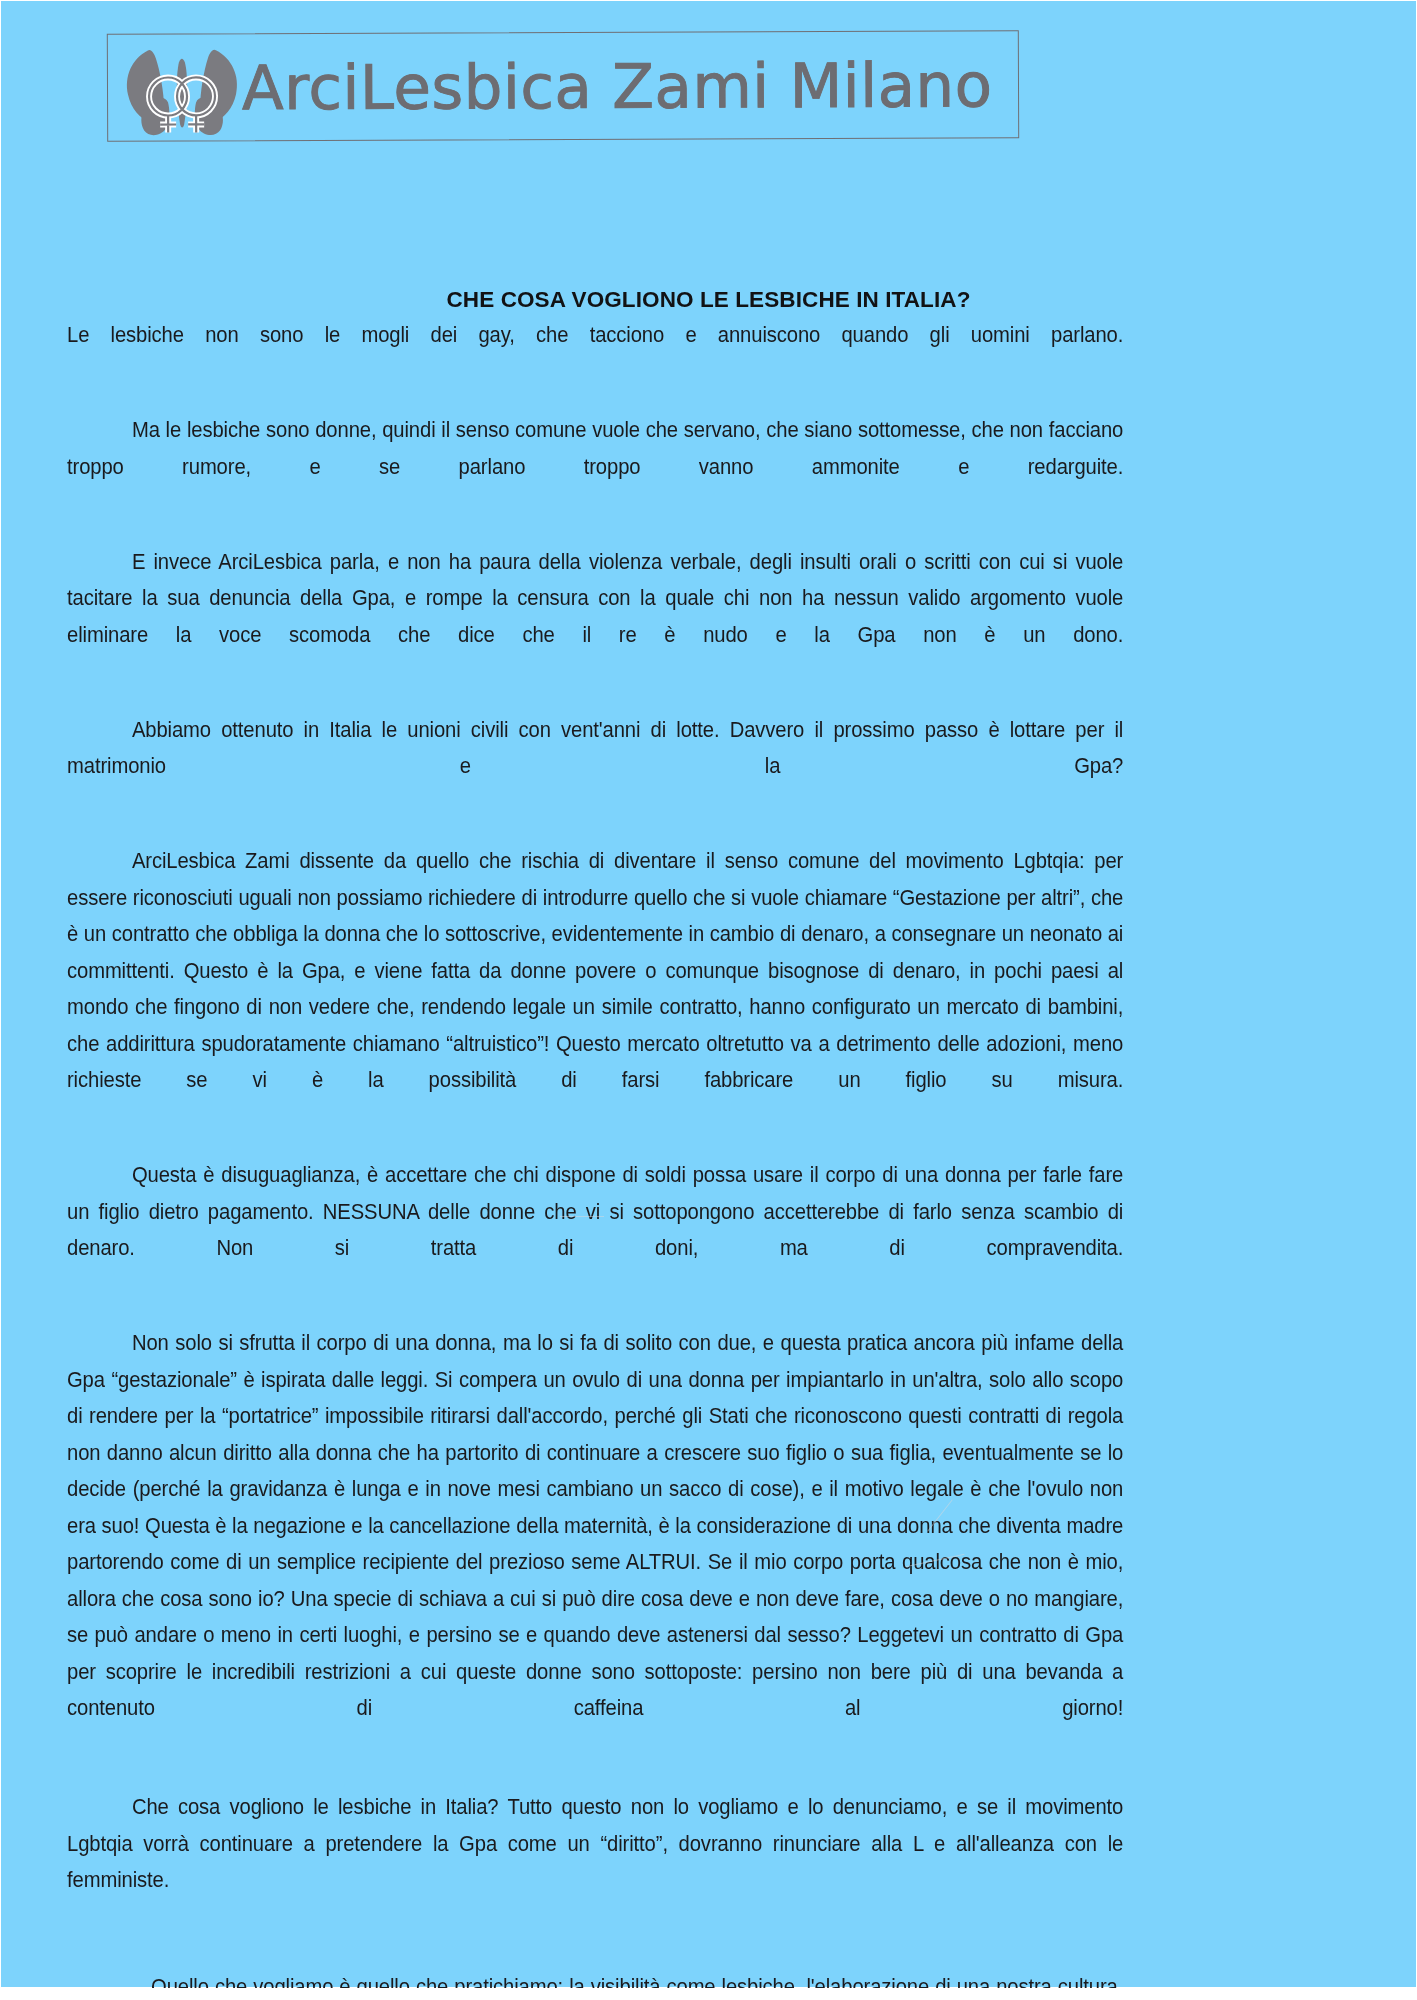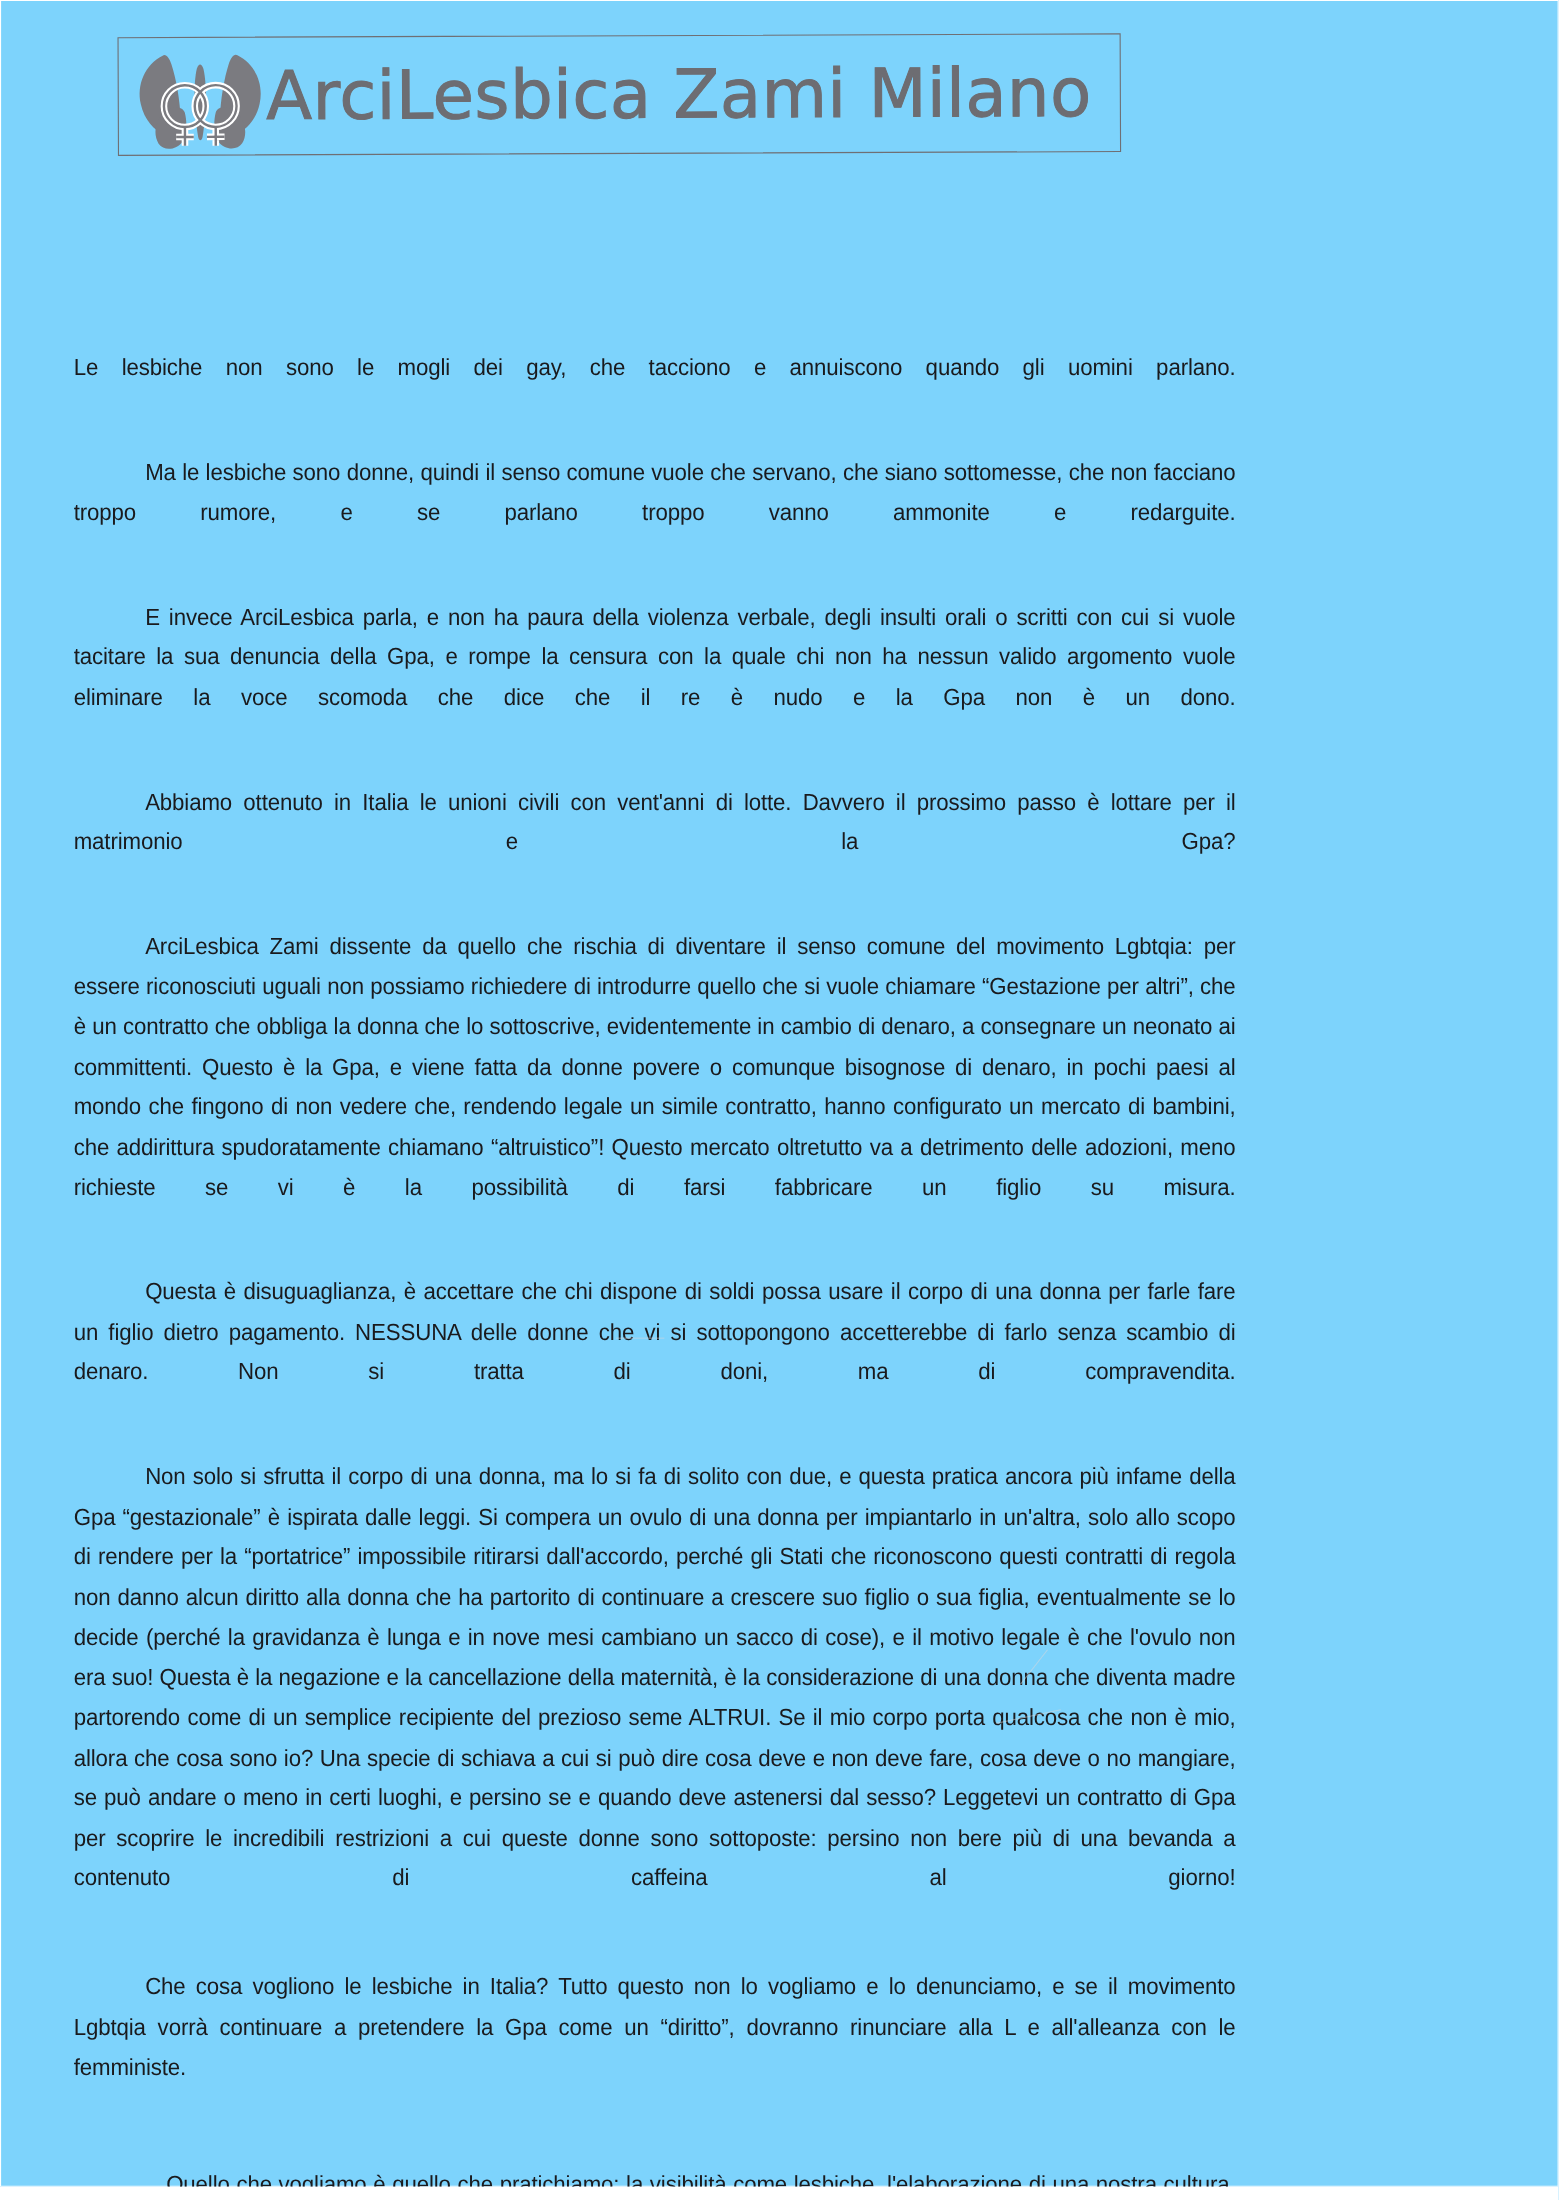--- a/index.html
+++ b/index.html
@@ -149,20 +149,21 @@
         <circle cx="50" cy="56" r="19"></circle>
         <circle cx="78" cy="56" r="19"></circle>
         <path d="M50 75 L50 92 M42 84 L58 84"></path>
         <path d="M78 75 L78 92 M70 84 L86 84"></path>
       </g>
     </svg>
 
     <div class="org-name">ArciLesbica Zami Milano</div>
   </div>
 
+  <h1 class="doc-title">CHE COSA VOGLIONO LE LESBICHE IN ITALIA?</h1>
 
   <div class="body-col">
 
     <p class="para first-flush">Le lesbiche non sono le mogli dei gay, che tacciono e annuiscono quando gli uomini parlano.</p>
 
     <p class="para indented gap-md">Ma le lesbiche sono donne, quindi il senso comune vuole che servano, che siano sottomesse, che non facciano troppo rumore, e se parlano troppo vanno ammonite e redarguite.</p>
 
     <p class="para indented gap-md">E invece ArciLesbica parla, e non ha paura della violenza verbale, degli insulti orali o scritti con cui si vuole tacitare la sua denuncia della Gpa, e rompe la censura con la quale chi non ha nessun valido argomento vuole eliminare la voce scomoda che dice che il re è nudo e la Gpa non è un dono.</p>
 
     <p class="para indented gap-md">Abbiamo ottenuto in Italia le unioni civili con vent'anni di lotte. Davvero il prossimo passo è lottare per il matrimonio e la Gpa?</p>

